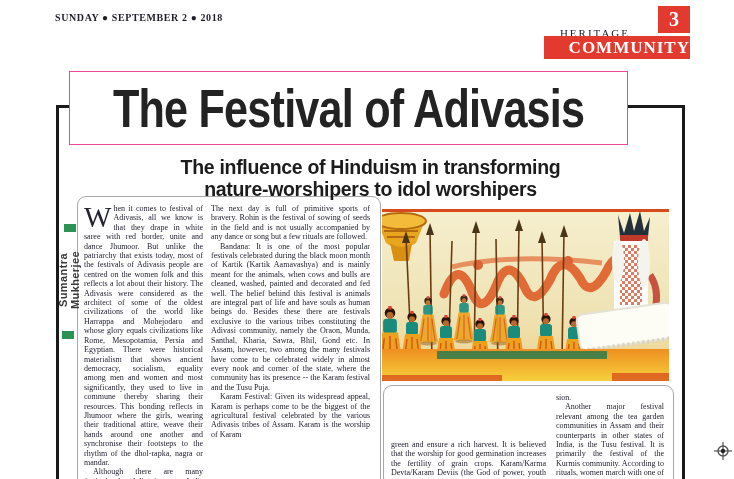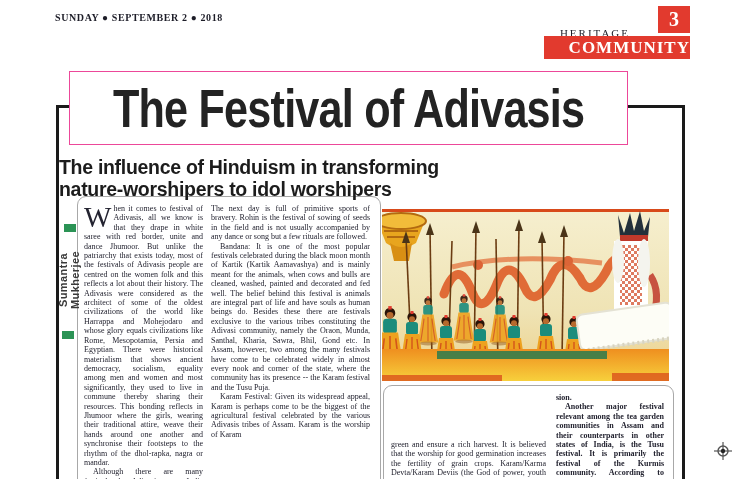--- a/index.html
+++ b/index.html
@@ -17,42 +17,42 @@
             letter-spacing:1px;}
   
   .article-frame{position:absolute;left:56px;top:105px;width:623px;height:400px;
             border:3px solid #1a1a1a;background:#fff;}
   .headline-box{position:absolute;left:69px;top:71px;width:557px;height:72px;
             border:1px solid #ec4899;background:#fff;z-index:3;text-align:center;
             display:flex;align-items:center;justify-content:center;}
   .headline-box span{display:inline-block;white-space:nowrap;transform:scaleX(.8);
             font-family:"Liberation Sans",sans-serif;font-weight:bold;font-size:54px;
             color:#232323;letter-spacing:-1px;}
-  .subhead{position:absolute;left:59px;top:156px;width:623px;z-index:2;
+  .subhead{position:absolute;left:59px;top:156px;width:623px;text-align:center;z-index:2;
             font-family:"Liberation Sans",sans-serif;font-weight:bold;font-size:19.5px;
             line-height:22px;color:#1c1c1c;letter-spacing:-.3px;}
   
   .byline-sq{position:absolute;width:12px;height:8px;background:#2b9355;z-index:2;}
   .byline{position:absolute;left:57px;top:232px;height:96px;width:18px;z-index:2;
             writing-mode:vertical-rl;transform:rotate(180deg);
             font-family:"Liberation Sans",sans-serif;font-weight:bold;font-size:11px;
             color:#3a3a3a;letter-spacing:.4px;text-align:center;}
   
   .panel{position:absolute;background:#fff;border:1.5px solid #a8a8a8;border-radius:9px;z-index:1;}
   .panel-left{left:77px;top:196px;width:302px;height:300px;}
   .panel-right{left:383px;top:385px;width:289px;height:110px;}
   .col{position:absolute;overflow:hidden;z-index:2;font-size:8px;line-height:9.4px;
             text-align:justify;color:#232330;}
   .col p{margin:0;text-indent:9px;}
   .col p.first{text-indent:0;}
   .dropcap{float:left;font-size:29px;line-height:26px;padding-right:2px;font-weight:normal;}
   .col1{left:84px;top:204px;width:119px;height:275px;}
   .col2{left:211px;top:204px;width:159px;height:275px;}
   .col3{left:391px;top:393px;width:155px;height:86px;margin-top:47px;}
-  .col4{left:556px;top:393px;width:108px;height:86px;font-weight:bold;}
+  .col4{left:556px;top:393px;width:108px;height:86px;}
   
   .photo{position:absolute;left:382px;top:209px;width:287px;height:172px;z-index:2;overflow:hidden;}
   
   .crosshair{position:absolute;left:714px;top:442px;width:18px;height:18px;}
 </style>
 </head>
 <body>
 
 <div class="page">
 

